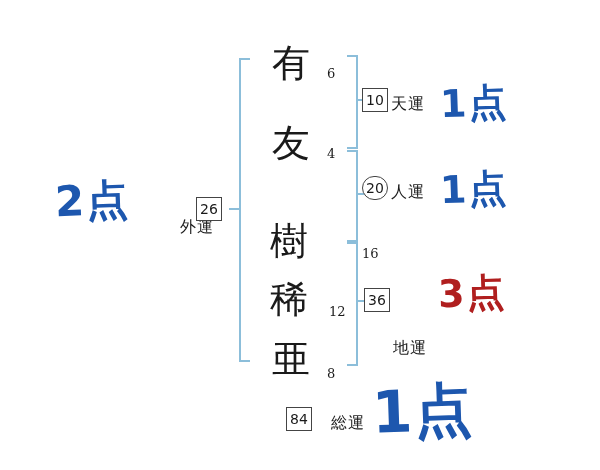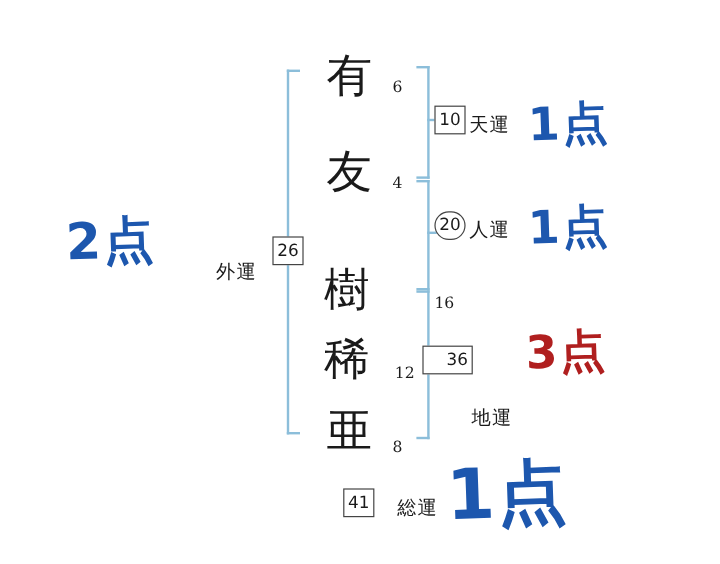--- a/index.html
+++ b/index.html
@@ -54,32 +54,32 @@
   <div class="bracket right" style="left:347px;top:55px;width:9px;height:90px;"></div>
   <div class="tick" style="left:356px;top:99px;width:8px;"></div>
 
   <div class="bracket right" style="left:347px;top:150px;width:9px;height:88px;"></div>
   <div class="tick" style="left:356px;top:193px;width:8px;"></div>
 
   <div class="bracket right" style="left:347px;top:242px;width:9px;height:120px;"></div>
   <div class="tick" style="left:356px;top:300px;width:8px;"></div>
 
   <div class="flabel" style="left:180px;top:217px;">外運</div>
-  <div class="vbox" style="left:227px;top:197px;">26</div>
+  <div class="vbox" style="left:196px;top:197px;">26</div>
 
   <div class="vbox" style="left:362px;top:88px;">10</div>
   <div class="flabel" style="left:391px;top:94px;">天運</div>
 
   <div class="vbox" style="left:362px;top:176px;border-radius:12px;">20</div>
   <div class="flabel" style="left:391px;top:182px;">人運</div>
 
-  <div class="vbox" style="left:352px;top:288px;padding-left:16px;">36</div>
+  <div class="vbox" style="left:364px;top:288px;">36</div>
   <div class="flabel" style="left:393px;top:294px;margin-top:44px;">地運</div>
 
-  <div class="vbox" style="left:286px;top:407px;">41</div>
+  <div class="vbox" style="left:286px;top:407px;">84</div>
   <div class="flabel" style="left:315px;top:413px;margin-left:16px;">総運</div>
 
   <div class="score blue" style="left:55px;top:180px;font-size:42px;">2点</div>
   <div class="score blue" style="left:440px;top:84px;font-size:38px;">1点</div>
   <div class="score blue" style="left:440px;top:170px;font-size:38px;">1点</div>
   <div class="score red" style="left:438px;top:274px;font-size:38px;">3点</div>
   <div class="score blue" style="left:372px;top:382px;font-size:58px;">1点</div>
 
 </div>
 

